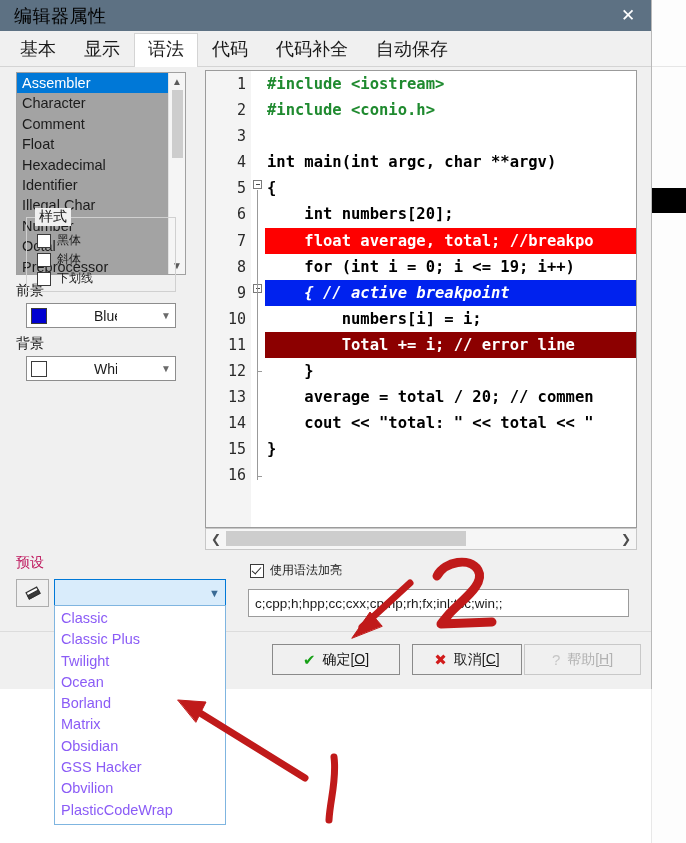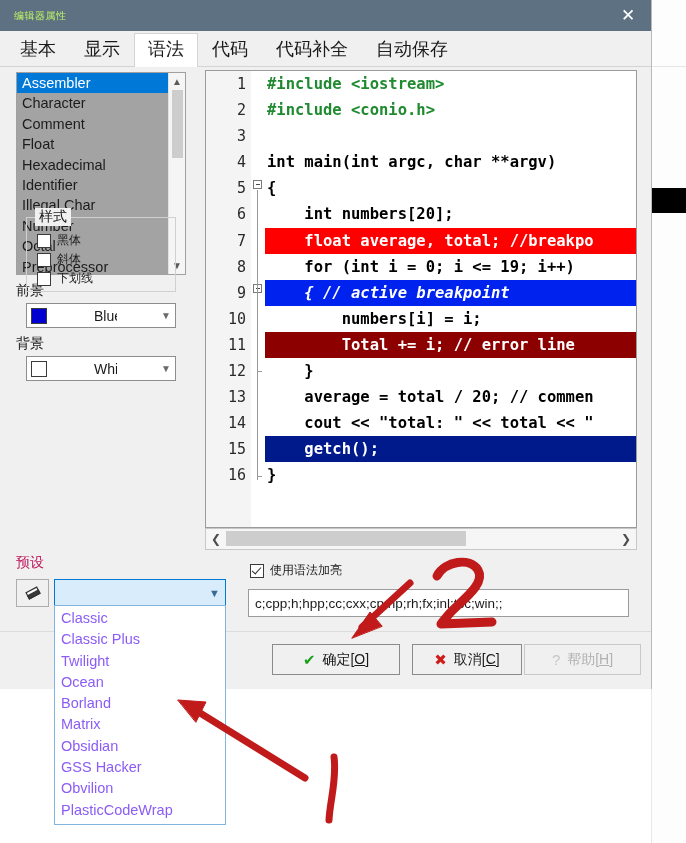--- a/index.html
+++ b/index.html
@@ -11,21 +11,21 @@
   }
   
   #desktop{position:absolute;inset:0;background:#ffffff;}
   #desktop .white-panel{position:absolute;left:651px;top:0;width:35px;height:843px;background:#fdfdfd;border-left:1px solid #e8e8e8;}
   #desktop .black-bar{position:absolute;left:651px;top:188px;width:35px;height:25px;background:#000000;}
   #desktop .hline{position:absolute;left:651px;top:66px;width:35px;height:1px;background:#e6e6e6;}
 
   
   #dialog{position:absolute;left:0;top:0;width:651px;height:688px;background:#f0f0f0;box-shadow:0 0 0 1px #b9b9b9;}
   .titlebar{height:31px;background:#5d7183;display:flex;align-items:center;padding-left:14px;box-sizing:border-box;}
-  .titlebar .ttl{color:#bef264;font-size:10px;letter-spacing:.5px;}
+  .titlebar .ttl{color:#000000;font-size:18px;letter-spacing:.5px;}
   .titlebar .closebtn{margin-left:auto;width:46px;height:31px;display:flex;align-items:center;justify-content:center;color:#fff;font-size:17px;line-height:1;cursor:default;}
 
   
   .tabstrip{height:36px;background:#f0f0f0;border-bottom:1px solid #d4d4d4;display:flex;align-items:flex-end;padding-left:6px;box-sizing:border-box;position:relative;}
   .tab{font-size:18px;color:#1a1a1a;padding:6px 13px 8px 13px;border:1px solid transparent;border-bottom:none;background:transparent;cursor:default;line-height:1;}
   .tab.active{background:#ffffff;border-color:#d4d4d4;position:relative;z-index:3;margin-bottom:-1px;padding-bottom:9px;}
 
   .body{position:absolute;left:0;top:67px;width:651px;height:564px;background:#f0f0f0;}
 
   
@@ -217,21 +217,20 @@
         <div class="cl"><span class="kw">{</span></div>
         <div class="cl"><span class="kw">    int numbers[20];</span></div>
         <div class="cl hl-red"><span>    float average, total; //breakpo</span></div>
         <div class="cl"><span class="kw">    for (int i = 0; i &lt;= 19; i++)</span></div>
         <div class="cl hl-blue"><span>    { // active breakpoint</span></div>
         <div class="cl"><span class="kw">        numbers[i] = i;</span></div>
         <div class="cl hl-dred"><span>        Total += i; // error line</span></div>
         <div class="cl"><span class="kw">    }</span></div>
         <div class="cl"><span class="kw">    average = total / 20; // commen</span></div>
         <div class="cl"><span class="kw">    cout &lt;&lt; "total: " &lt;&lt; total &lt;&lt; "</span></div>
-        <div class="cl hl-navy"><span>    getch();</span></div>
         <div class="cl"><span class="kw">}</span></div>
       </div>
     </div>
 
     <div class="hscroll">
       <div class="sa">❮</div>
       <div class="strack">
         <div class="sthumb"></div>
       </div>
       <div class="sa">❯</div>

